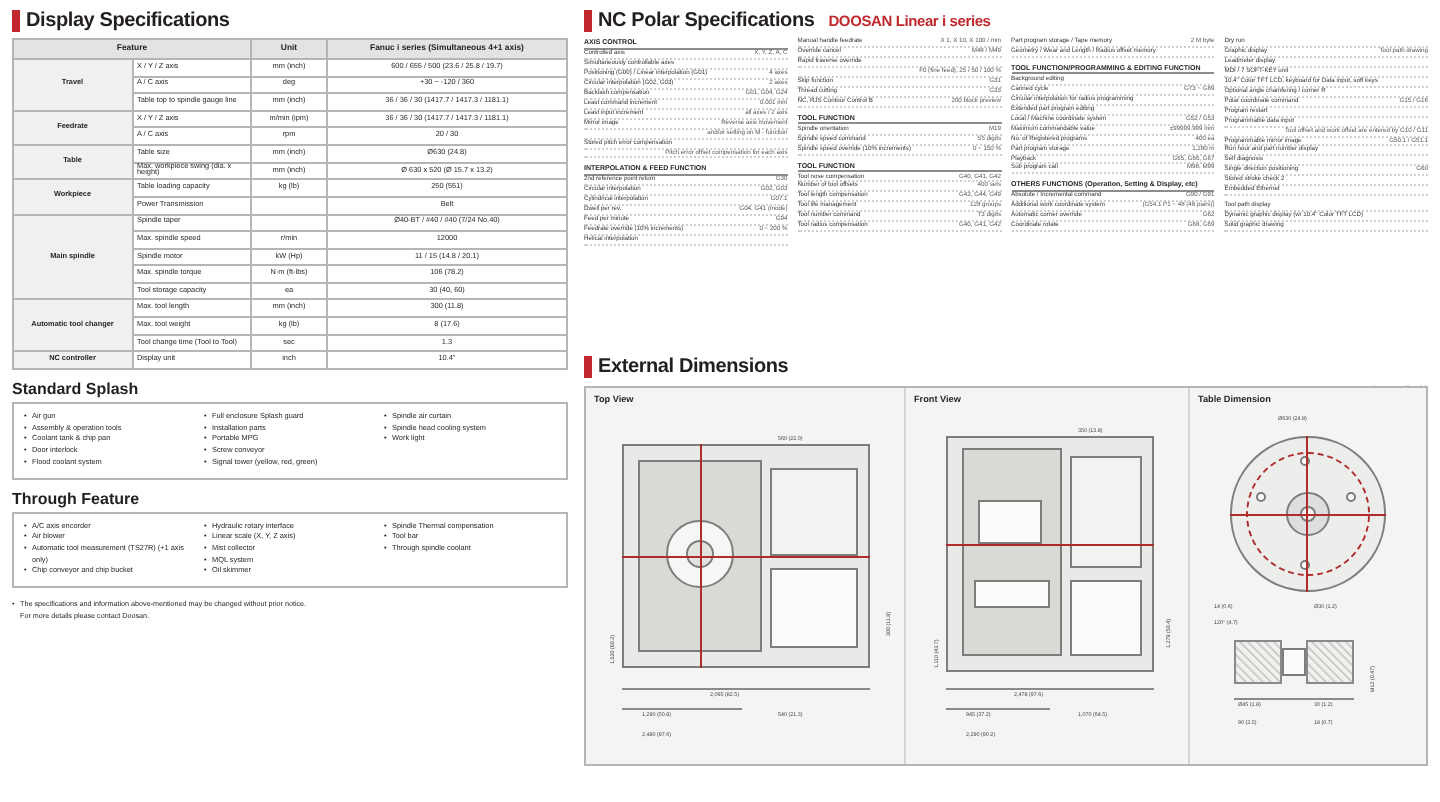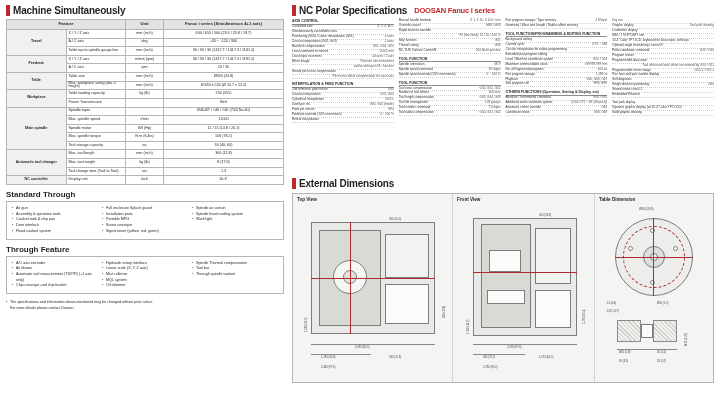--- a/index.html
+++ b/index.html
@@ -94,21 +94,21 @@
   }
 </style>
 </head>
 <body>
 
 <div class="page">
 
   <div class="left">
     <div class="sec-head">
       <span class="sec-bar"></span>
-      <span class="sec-title">Machine Simultaneously</span>
+      <span class="sec-title">Display Specifications</span>
     </div>
 
     <table class="spec" style="margin-top:3px;">
       <tbody>
           <tr>
         <th colspan="2">Feature</th>
         <th style="width:38px">Unit</th>
         <th style="width:120px">Fanuc i series (Simultaneous 4+1 axis)</th>
       </tr>
 
@@ -212,21 +212,21 @@
       <tr>
         <td class="grp">NC controller</td>
         <td class="lbl">Display unit</td>
         <td class="unit">inch</td>
         <td class="val">10.4"</td>
       </tr>
     </tbody>
       </table>
 
     <div class="feat-head">
-      <span class="feat-title">Standard Through</span>
+      <span class="feat-title">Standard Splash</span>
     </div>
     <div class="feat-box">
       <div class="feat-cols">
         <div class="feat-col">
           <div class="feat-item">Air gun</div>
           <div class="feat-item">Assembly &amp; operation tools</div>
           <div class="feat-item">Coolant tank &amp; chip pan</div>
           <div class="feat-item">Door interlock</div>
           <div class="feat-item">Flood coolant system</div>
         </div>
@@ -272,21 +272,21 @@
     </div>
 
     <div class="footnote">The specifications and information above-mentioned may be changed without prior notice.</div>
     <div class="footnote2">For more details  please contact Doosan.</div>
   </div>
 
   <div class="right">
     <div class="sec-head">
       <span class="sec-bar"></span>
       <span class="sec-title">NC Polar Specifications</span>
-      <span class="sec-sub">DOOSAN Fanuc i series</span>
+      <span class="sec-sub">DOOSAN Linear i series</span>
     </div>
 
     <div class="nc-grid">
 
       <div class="nc-col">
         <div class="nc-block">
           <div class="nc-blk-title">AXIS CONTROL</div>
           <div class="nc-row">
               <span class="k">Controlled axis</span>
               <span class="v">X, Y, Z, A, C</span>

